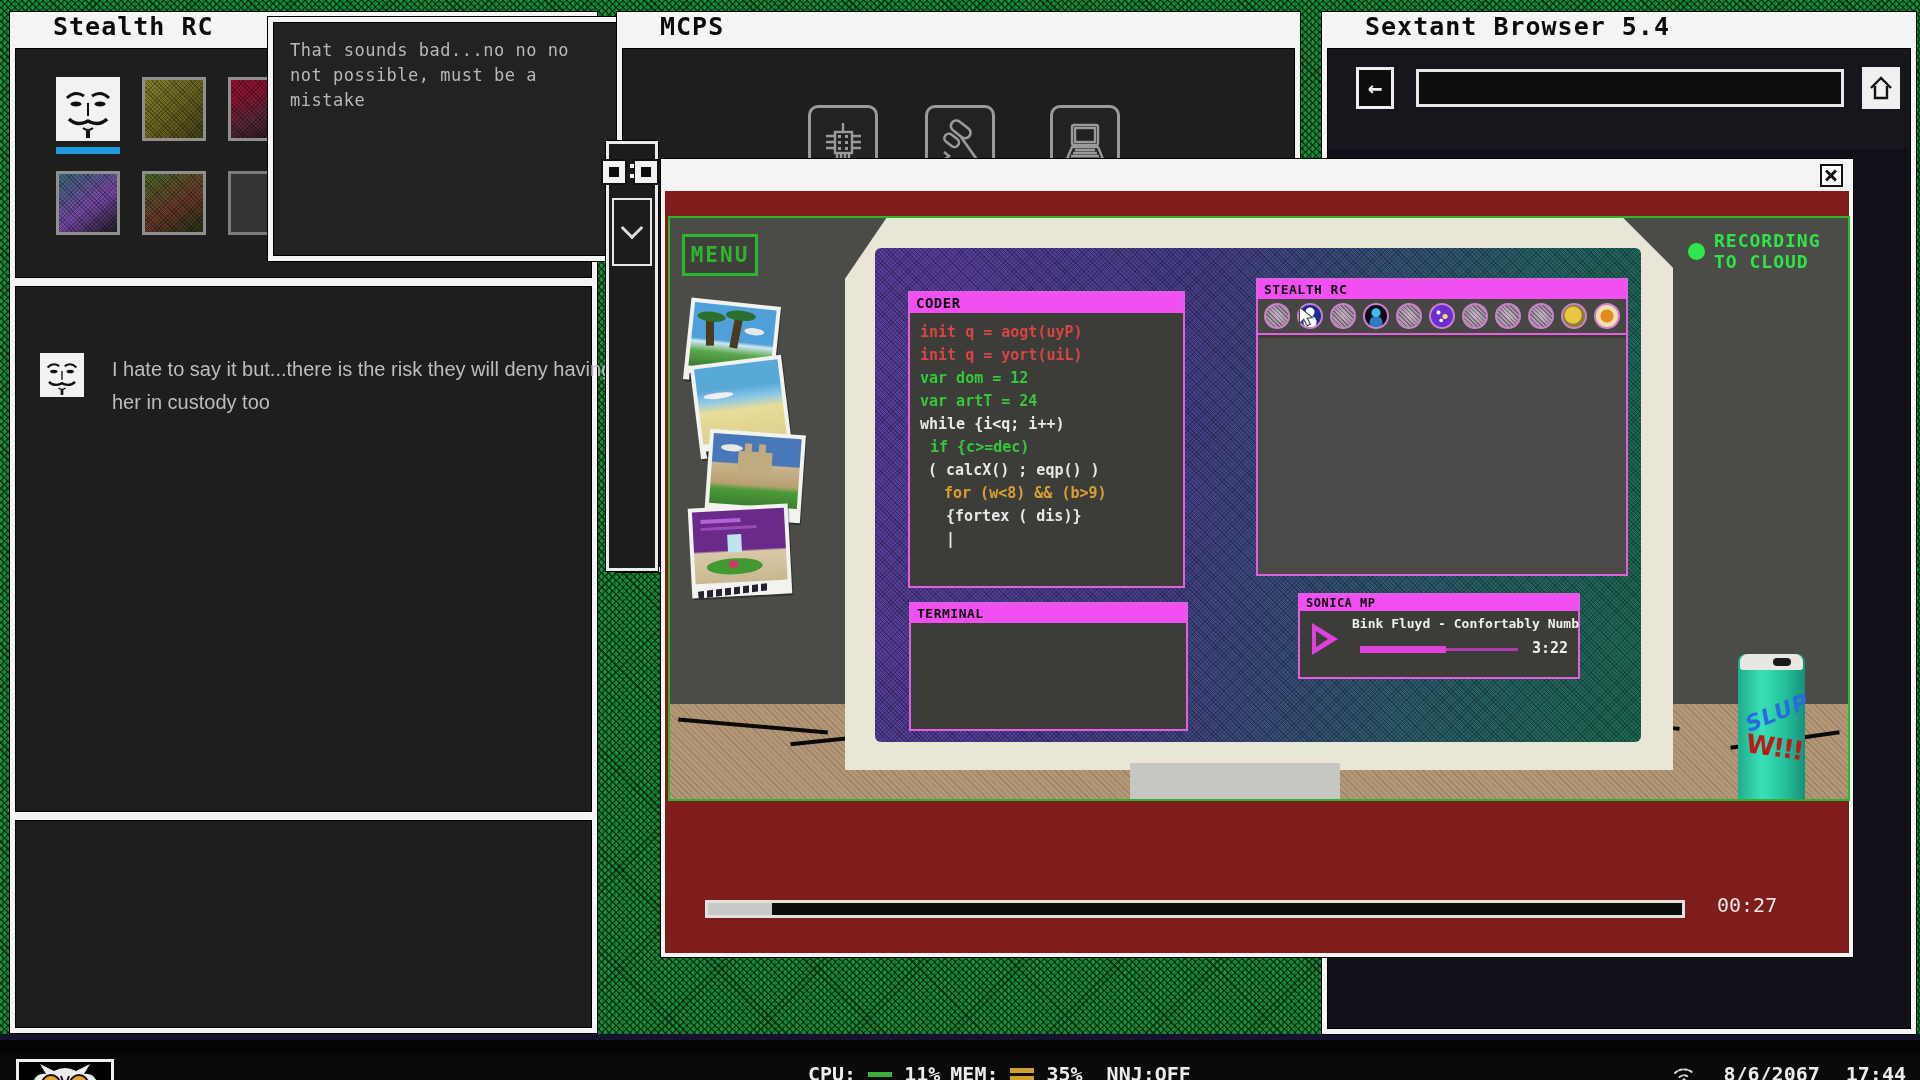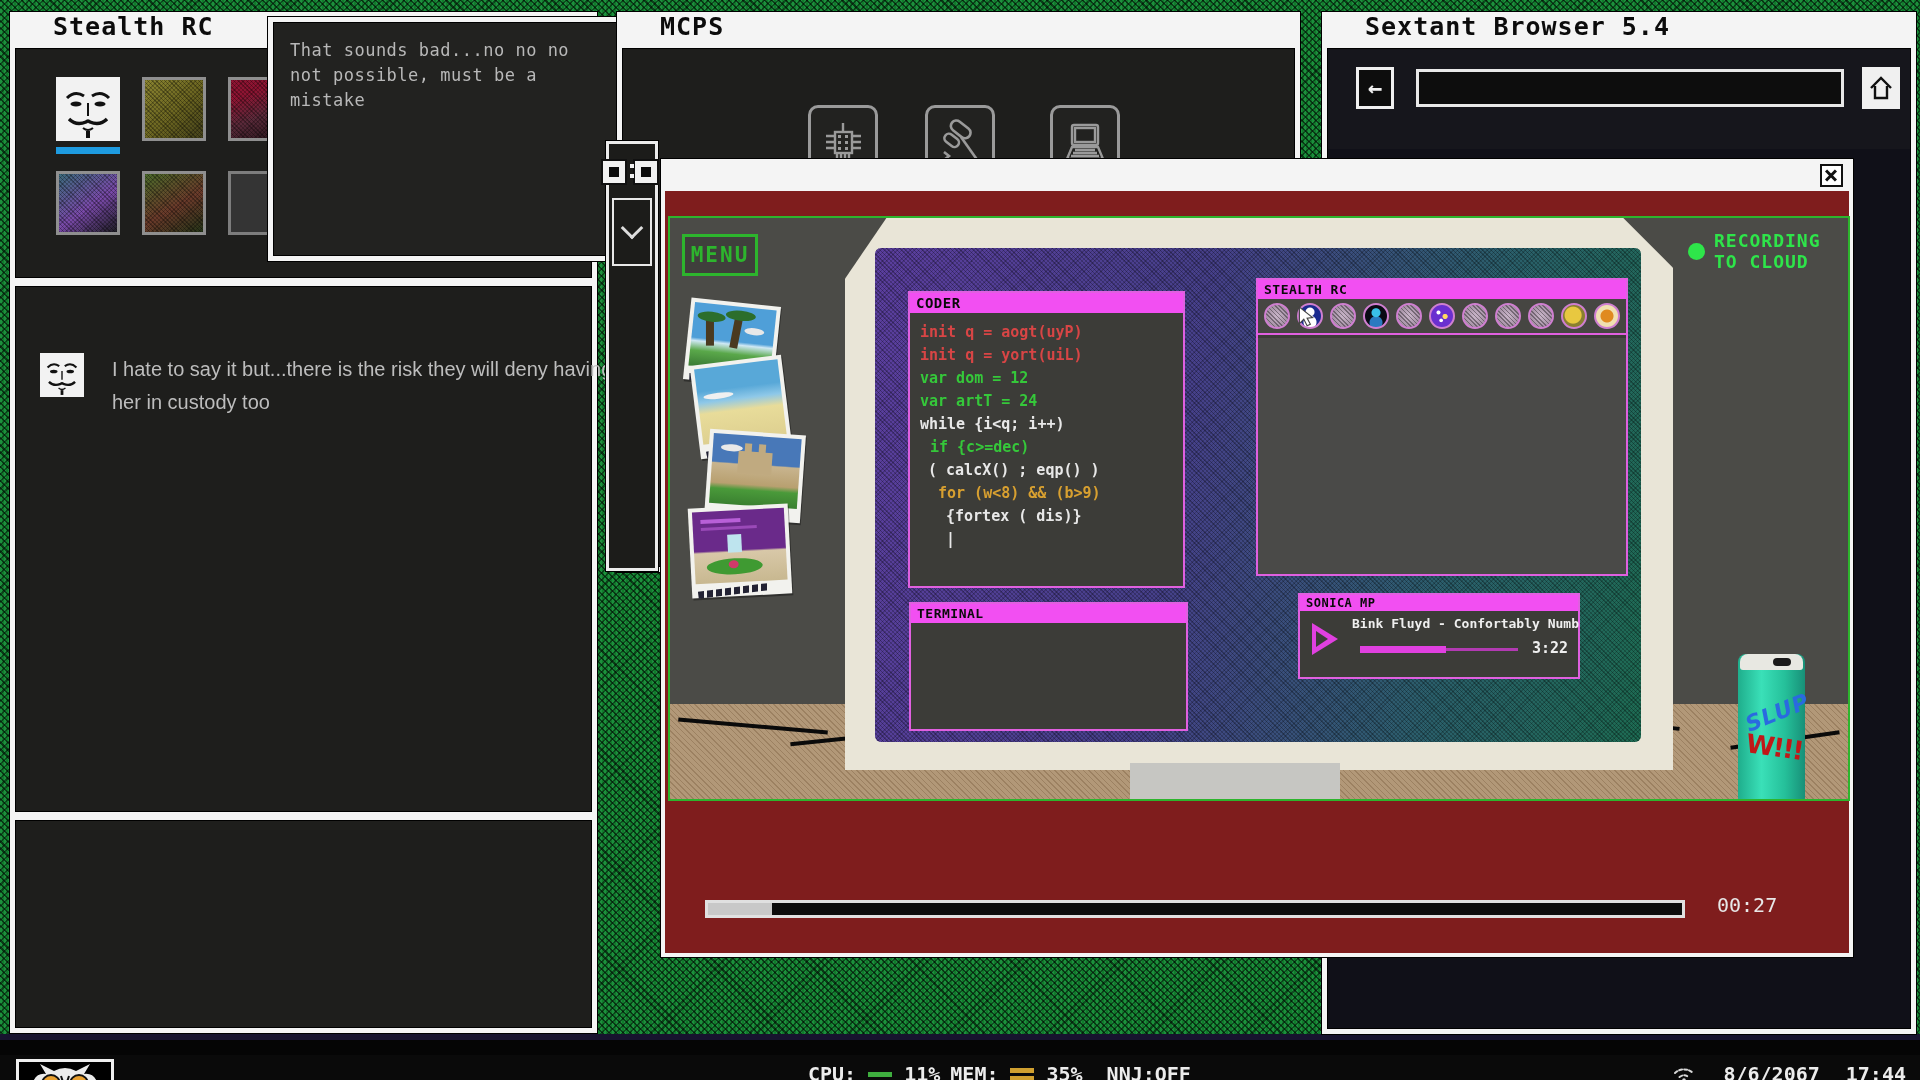--- a/index.html
+++ b/index.html
@@ -402,21 +402,21 @@
           <div class="gwin" style="left:33px; top:43px; width:277px; height:297px;">
             <div class="gwin-title" style="font-size:14px;">CODER</div>
             <div class="coder-body">
               <div class="code-line c-red">init q = aogt(uyP)</div>
               <div class="code-line c-red">init q = yort(uiL)</div>
               <div class="code-line c-green">var dom = 12</div>
               <div class="code-line c-green">var artT = 24</div>
               <div class="code-line c-white">while {i&lt;q; i++)</div>
               <div class="code-line c-green" style="margin-left:10px;">if {c&gt;=dec)</div>
               <div class="code-line c-white" style="margin-left:8px;">( calcX() ; eqp() )</div>
-              <div class="code-line c-orange" style="margin-left:18px;">for (w&lt;8) &amp;&amp; (b&gt;9)</div>
+              <div class="code-line c-orange" style="margin-left:24px;">for (w&lt;8) &amp;&amp; (b&gt;9)</div>
               <div class="code-line c-white" style="margin-left:26px;">{fortex ( dis)}</div>
               <div class="code-line c-white" style="margin-left:26px;">|</div>
             </div>
           </div>
 
           <div class="gwin" style="left:381px; top:30px; width:372px; height:298px;">
             <div class="gwin-title" style="font-size:13px;">STEALTH RC</div>
             <div class="gav-row">
               <span class="gav dflt"></span>
               <span class="gav blue-person"></span>

